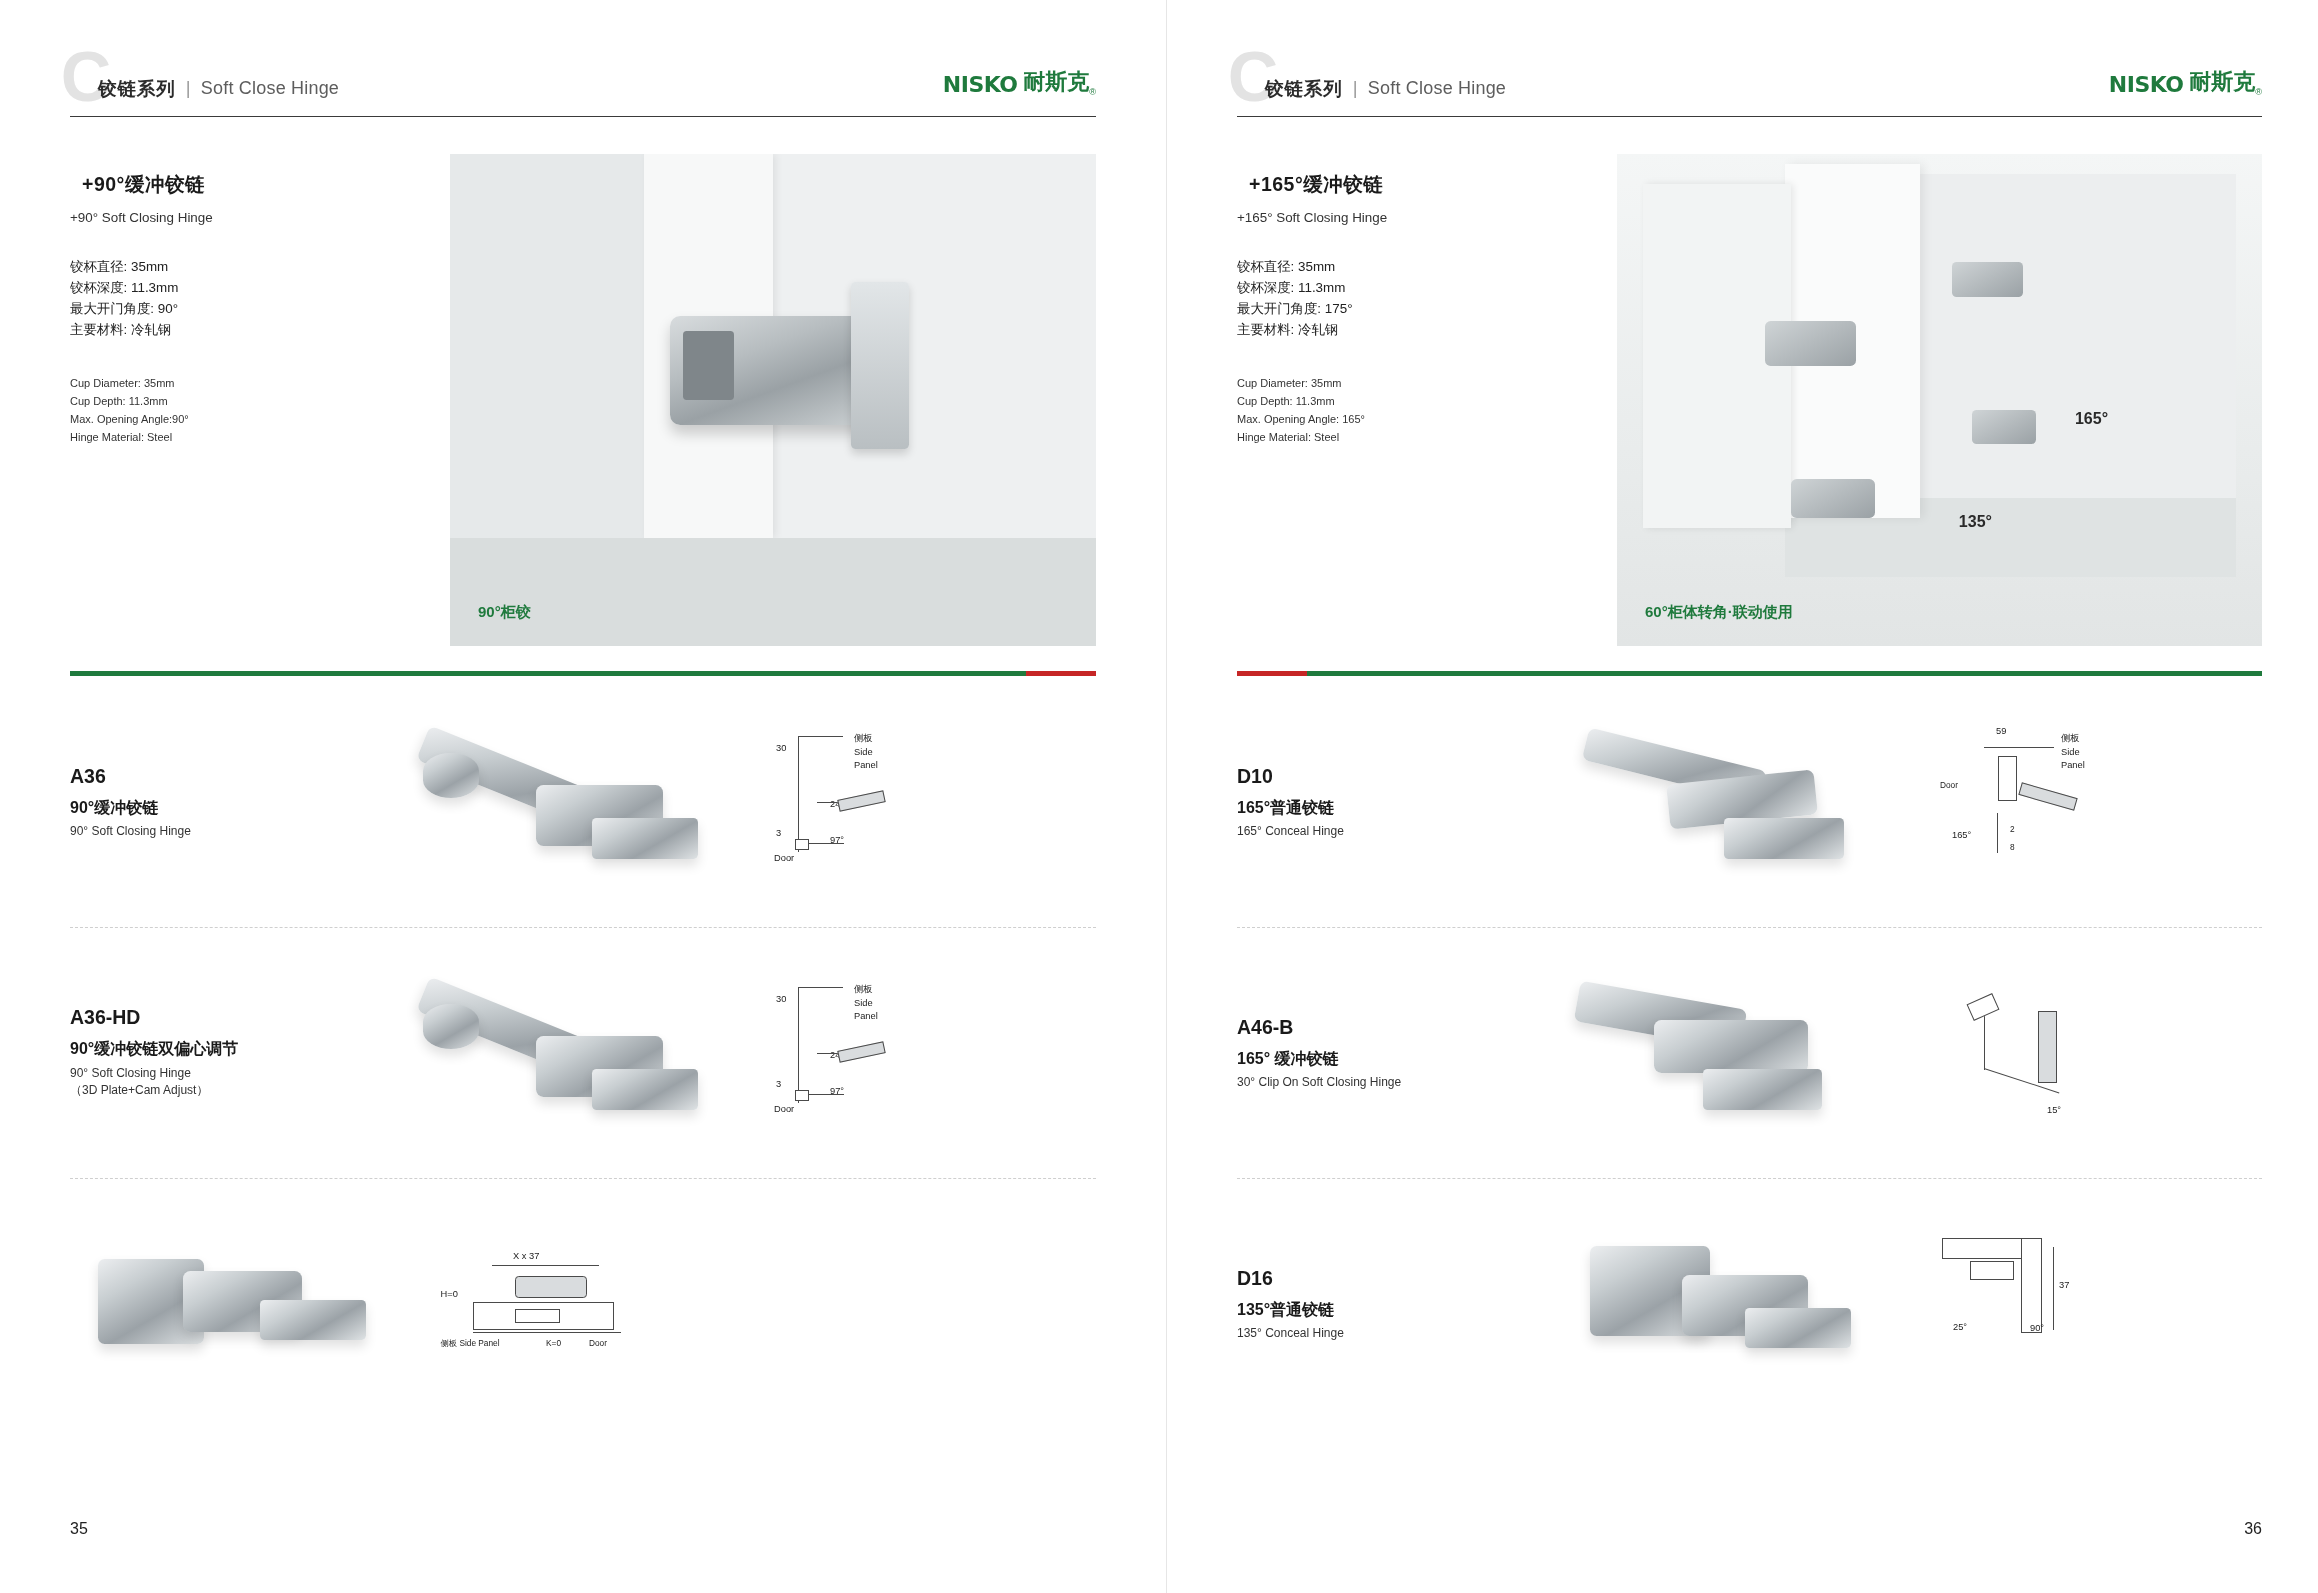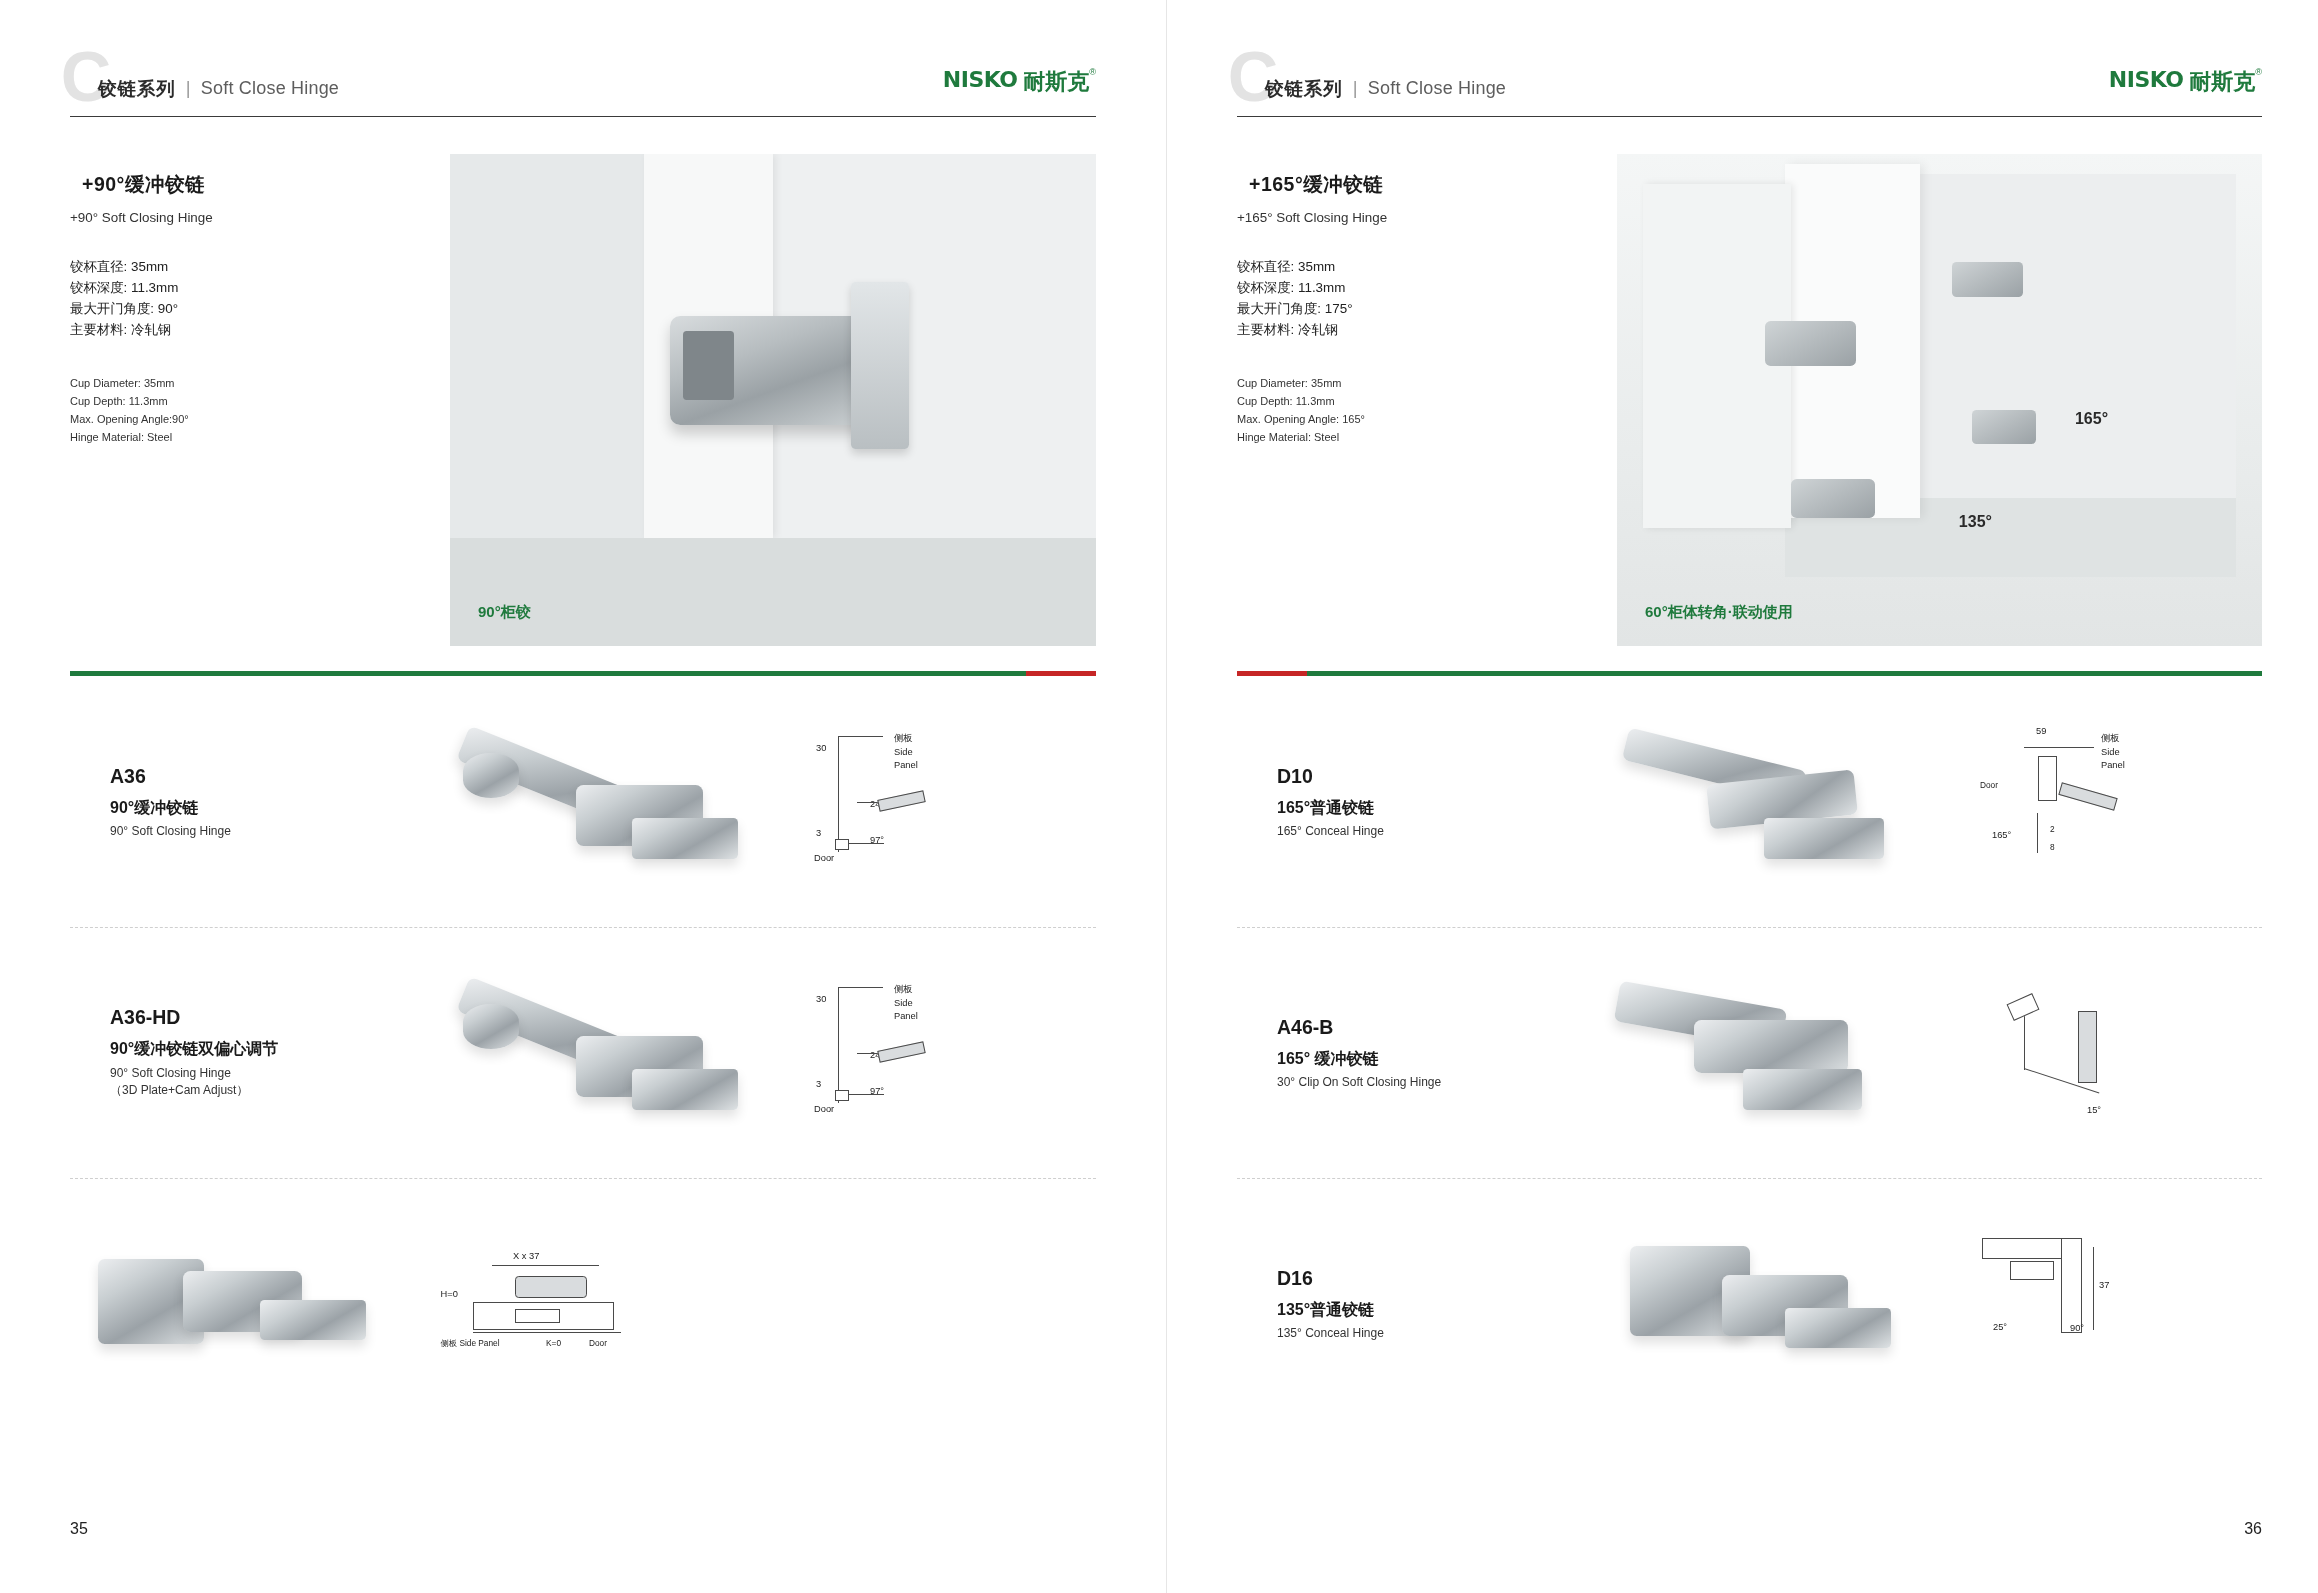--- a/index.html
+++ b/index.html
@@ -37,21 +37,21 @@
     letter-spacing:0.9px;
   }
   .hdr .sep{
     margin:0 10.2px;color:#9a9a9a;font-size:18.5px;font-weight:300;
   }
   .hdr .ttl-en{
     font-size:18px;color:#5d5d5d;letter-spacing:0.2px;
   }
   .hdr .brand{
     position:absolute;right:0;top:6.5px;
-    display:flex;align-items:flex-start;
+    display:flex;align-items:flex-end;
   }
   .brand .mark{
     font-size:22px;font-weight:bold;color:#1f7a3d;letter-spacing:-0.5px;
     font-family:"DejaVu Sans", sans-serif;
   }
   .brand .cn{
     margin-left:5.6px;font-size:22px;font-weight:bold;color:#1f7a3d;
   }
   .brand .reg{font-size:9.3px;vertical-align:super;color:#1f7a3d;}
 
@@ -126,21 +126,21 @@
   .rulebar.rev .red{left:0;right:auto;}
 
   
   .rows{margin:0 70px;}
   .row{
     display:flex;align-items:center;
     height:250px;
     border-bottom:0.9px dashed #cfcfcf;
   }
   .row.last{border-bottom:none;}
-  .row .info{width:325px;padding-top:0;margin-left:40px;}
+  .row .info{width:325px;padding-top:0;}
   .row .code{font-size:19.5px;font-weight:bold;color:#1a1a1a;}
   .row .name-cn{margin-top:10.2px;font-size:16px;font-weight:bold;color:#1a1a1a;}
   .row .name-en{margin-top:5.6px;font-size:12px;color:#333;}
   .row .name-en2{margin-top:1.9px;font-size:12px;color:#333;}
 
   .row .photo{
     width:352px;height:204px;position:relative;
   }
   .hg{position:absolute;border-radius:7.4px;background:linear-gradient(150deg,#eceef0 0%,#c8ced1 30%,#9ba2a7 62%,#dfe3e5 100%);box-shadow:0 6.5px 12px rgba(0,0,0,.12);}
   .hg.arm{left:6%;top:30%;width:56%;height:18%;transform:rotate(22deg);}

